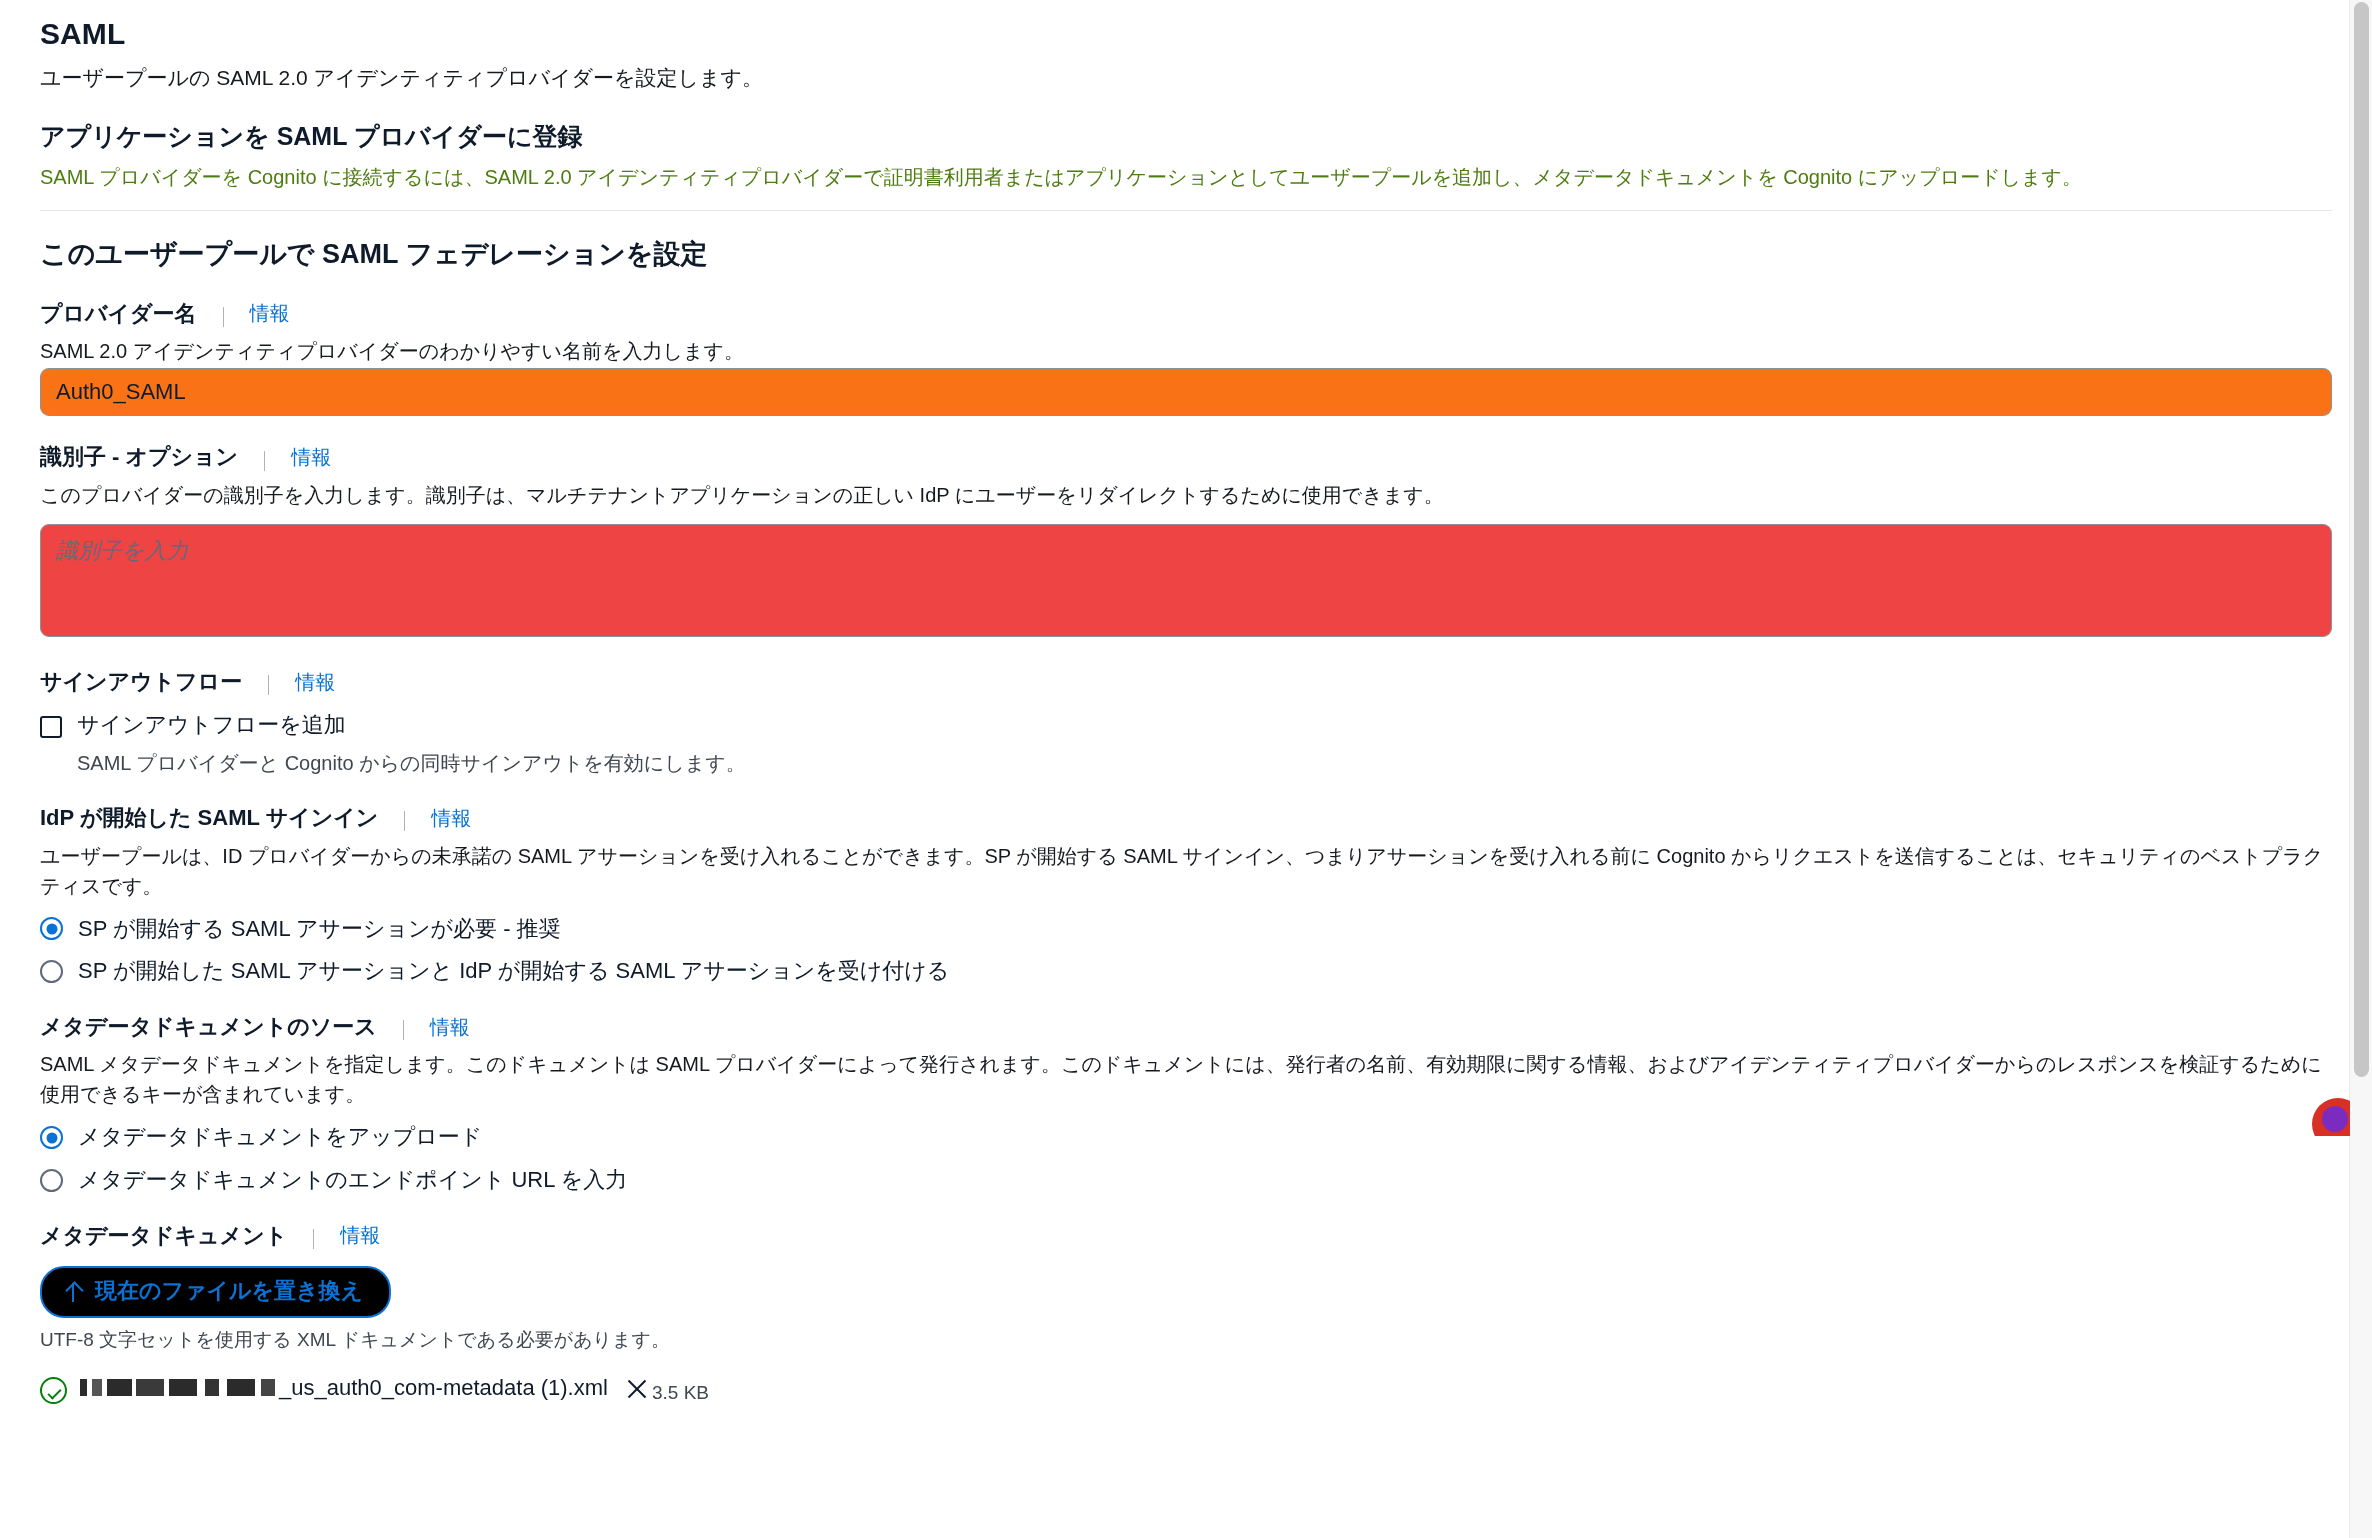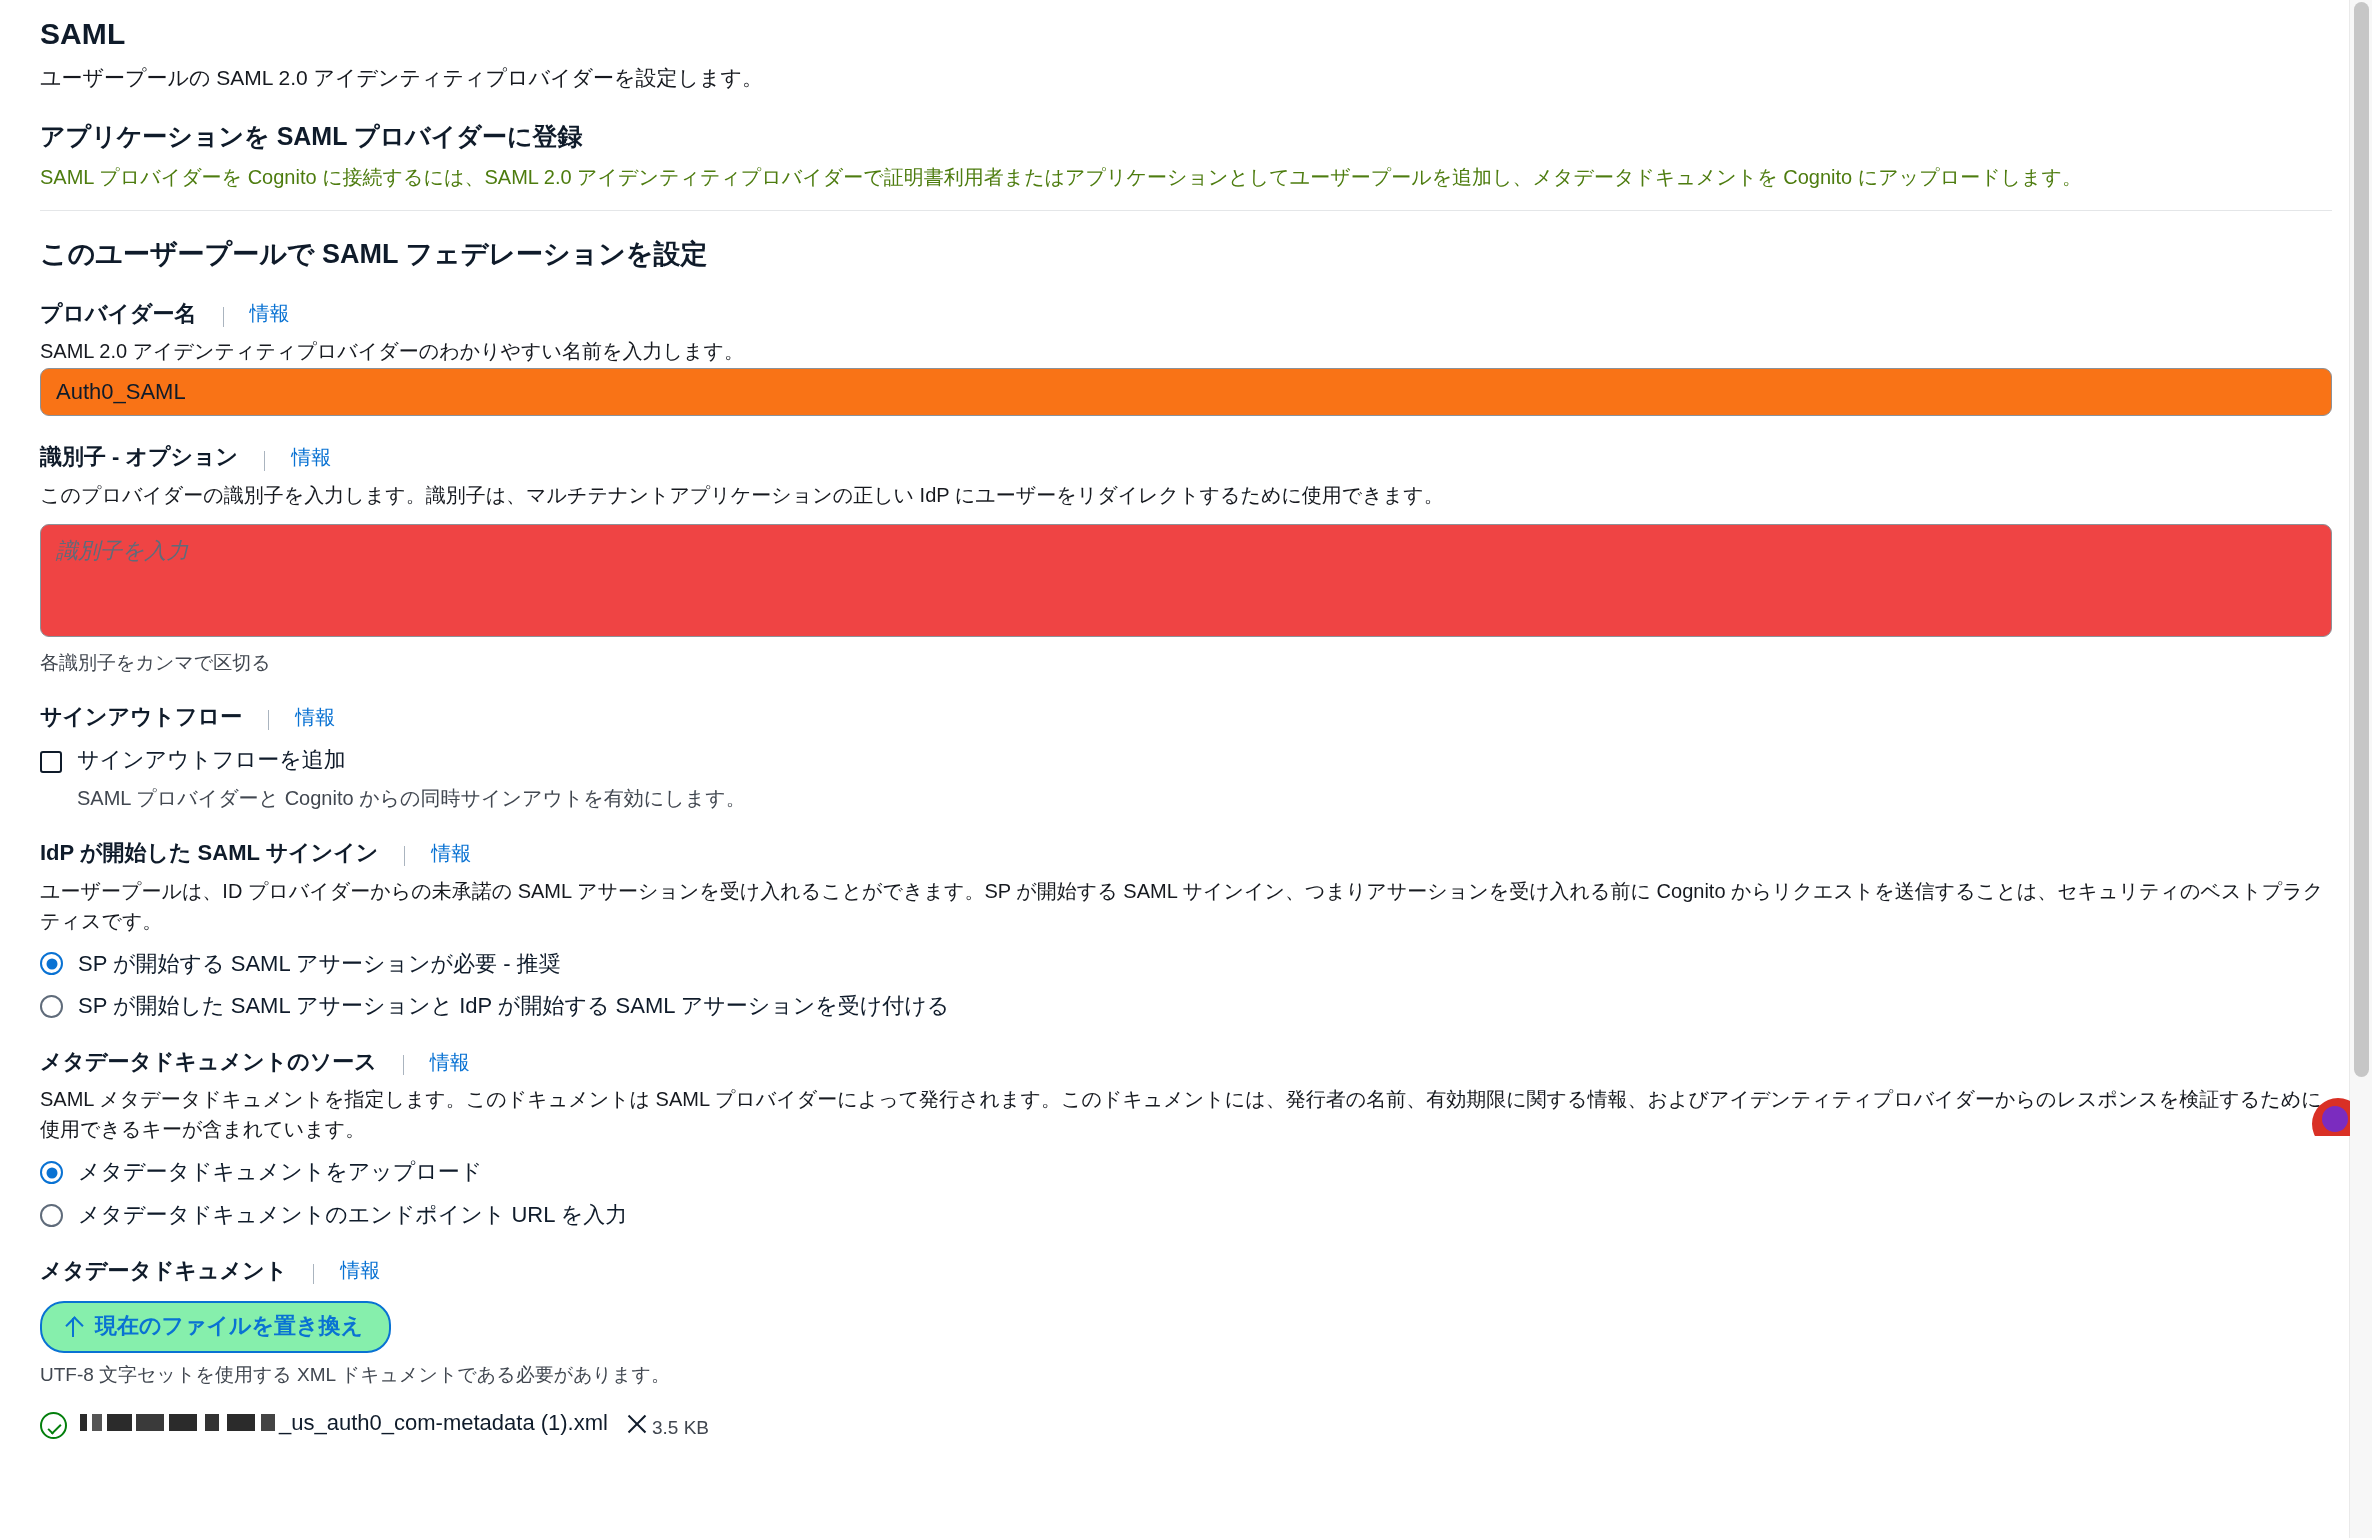--- a/index.html
+++ b/index.html
@@ -218,21 +218,21 @@
 
   
   .upload-btn {
     margin-top: 16px;
     display: inline-flex;
     align-items: center;
     gap: 13px;
     border: 2px solid #0972d3;
     border-radius: 24px;
     color: #0972d3;
-    background: #86efac;
+    background: #000000;
     font-size: 22px;
     font-weight: bold;
     font-family: "Liberation Sans", sans-serif;
     padding: 10px 26px 11px 22px;
     cursor: pointer;
     line-height: 1.2;
   }
   .upload-arrow {
     display: inline-block;
     width: 18px;
@@ -421,21 +421,20 @@
     </div>
 
     <div class="field">
       <div class="label-row">
         <span class="label">識別子 - オプション</span>
         <span class="label-sep"></span>
         <a class="info-link" href="#">情報</a>
       </div>
       <div class="field-desc">このプロバイダーの識別子を入力します。識別子は、マルチテナントアプリケーションの正しい IdP にユーザーをリダイレクトするために使用できます。</div>
       <textarea class="textarea" placeholder="識別子を入力" style=""></textarea>
-      <div class="hint">各識別子をカンマで区切る</div>
     </div>
 
     <div class="field">
       <div class="label-row">
         <span class="label">サインアウトフロー</span>
         <span class="label-sep"></span>
         <a class="info-link" href="#">情報</a>
       </div>
       <div class="check-row">
         <span class="checkbox"></span>

